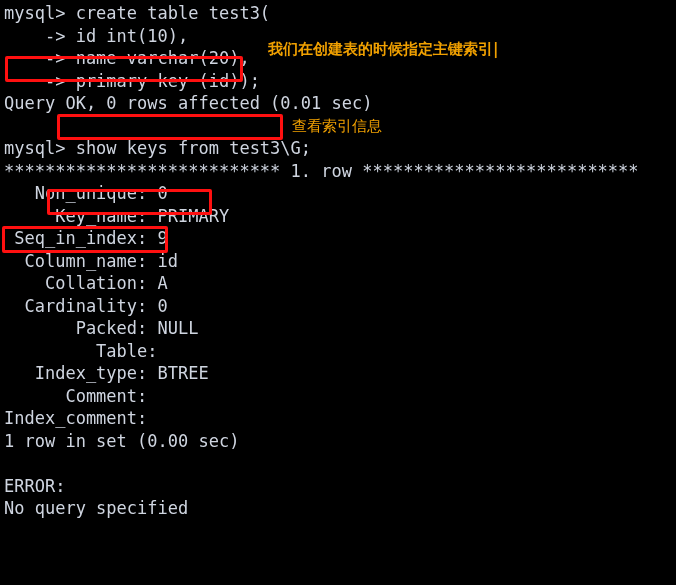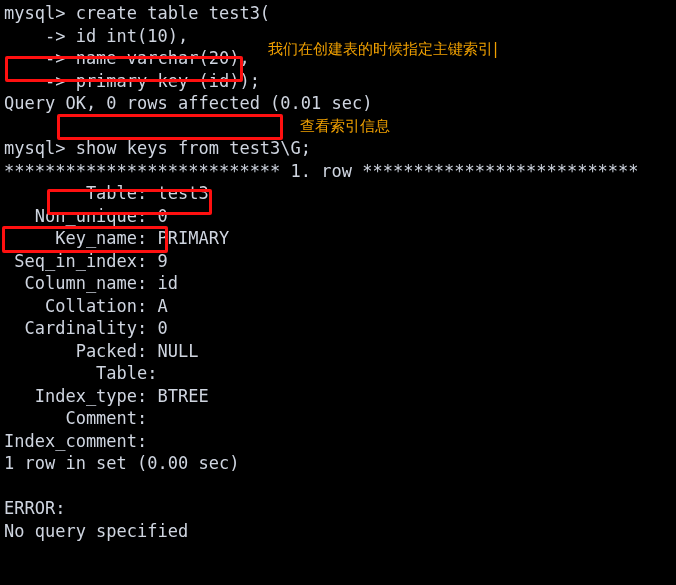--- a/index.html
+++ b/index.html
@@ -63,21 +63,20 @@
 
   <div class="screen-lines">
     <div class="line">mysql&gt; create table test3(</div>
     <div class="line">    -&gt; id int(10),</div>
     <div class="line">    -&gt; name varchar(20),</div>
     <div class="line">    -&gt; primary key (id));</div>
     <div class="line">Query OK, 0 rows affected (0.01 sec)</div>
     <div class="line blank"></div>
     <div class="line">mysql&gt; show keys from test3\G;</div>
     <div class="line">*************************** 1. row ***************************</div>
-    <div class="line">        Table: test3</div>
     <div class="line">   Non_unique: 0</div>
     <div class="line">     Key_name: PRIMARY</div>
     <div class="line"> Seq_in_index: 9</div>
     <div class="line">  Column_name: id</div>
     <div class="line">    Collation: A</div>
     <div class="line">  Cardinality: 0</div>
     <div class="line">       Packed: NULL</div>
     <div class="line">         Table:</div>
     <div class="line">   Index_type: BTREE</div>
     <div class="line">      Comment:</div>
@@ -88,16 +87,16 @@
     <div class="line">No query specified</div>
     <div class="line blank"></div>
 
   </div>
 
   <div class="redbox" style="left:5px; top:56px; width:238px; height:26px;"></div>
   <div class="redbox" style="left:57px; top:114px; width:226px; height:26px;"></div>
   <div class="redbox" style="left:47px; top:189px; width:165px; height:26px;"></div>
   <div class="redbox" style="left:2px; top:226px; width:166px; height:27px;"></div>
 
-  <div class="note" style="left:268px; top:40px;">我们在创建表的时候指定主键索引|</div>
-  <div class="note" style="left:300px; top:117px;">查看索引信息</div>
+  <div class="note" style="left:268px; top:40px;font-weight:bold;">我们在创建表的时候指定主键索引|</div>
+  <div class="note" style="left:292px; top:117px;">查看索引信息</div>
 
 </div>
 
 </body></html>

